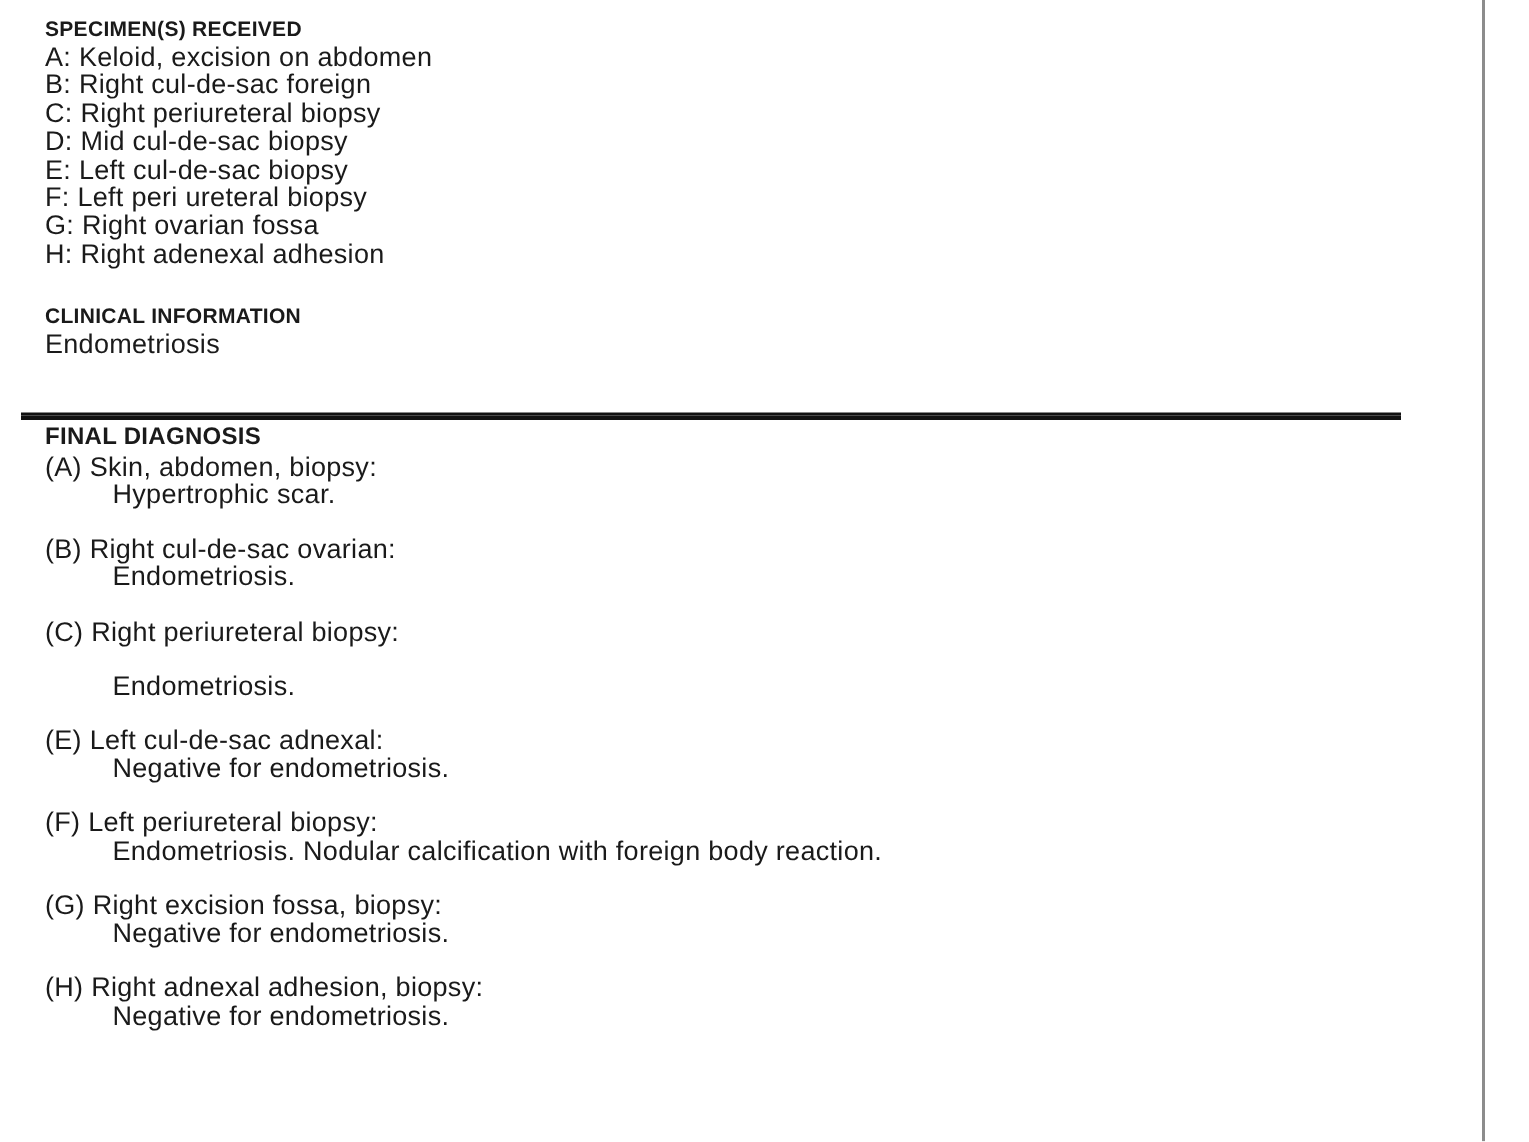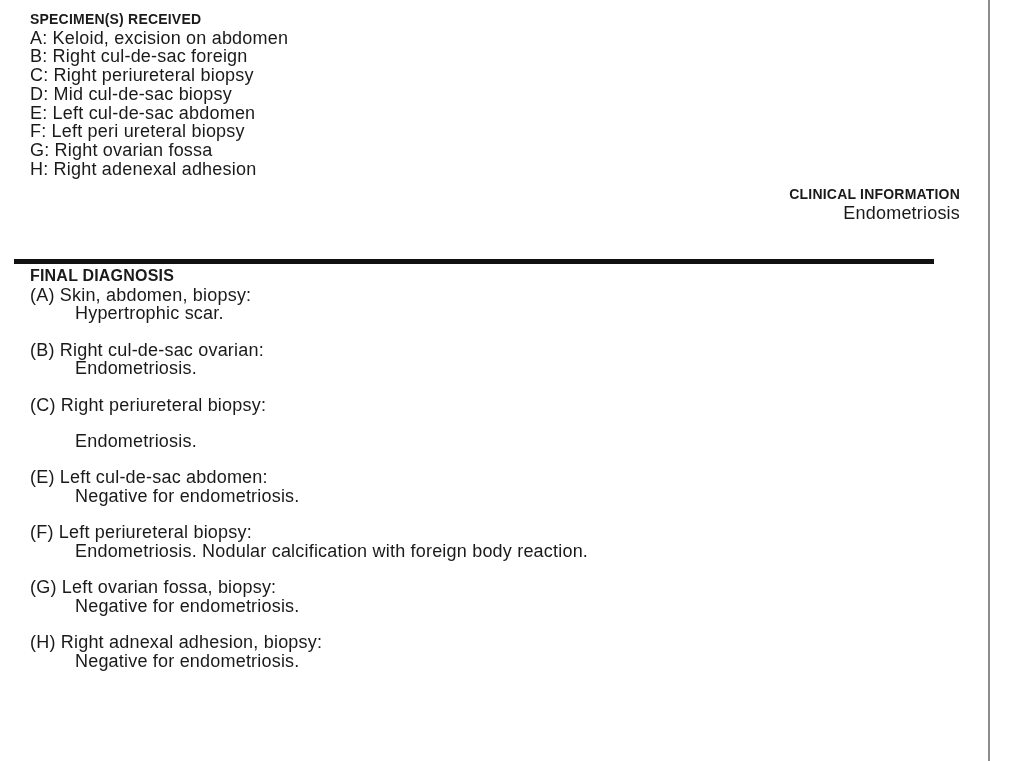--- a/index.html
+++ b/index.html
@@ -32,21 +32,21 @@
     line-height: 18.7px;
     letter-spacing: 0.2px;
     white-space: pre;
   }
   .section-title {
     font-weight: bold;
     font-size: 14px;
     line-height: 18.7px;
     letter-spacing: 0.2px;
   }
-  .clinical-block { margin-top: 7px; text-align: right; }
+  .clinical-block { margin-top: 23px; }
   .divider {
     margin-left: -16px;
     width: 920px;
     height: 2px;
     margin-top: 36px;
     border-top: 2px solid #111111;
     border-bottom: 3px solid #111111;
     background: #ffffff;
   }
   .diagnosis-title {
@@ -66,21 +66,21 @@
   <div class="page-edge-line"></div>
 
   <div class="content">
 
     <div>
       <div class="section-title">SPECIMEN(S) RECEIVED</div>
       <div class="line">A: Keloid, excision on abdomen</div>
       <div class="line">B: Right cul-de-sac foreign</div>
       <div class="line">C: Right periureteral biopsy</div>
       <div class="line">D: Mid cul-de-sac biopsy</div>
-      <div class="line">E: Left cul-de-sac abdomen</div>
+      <div class="line">E: Left cul-de-sac biopsy</div>
       <div class="line">F: Left peri ureteral biopsy</div>
       <div class="line">G: Right ovarian fossa</div>
       <div class="line">H: Right adenexal adhesion</div>
     </div>
 
     <div class="clinical-block">
       <div class="section-title">CLINICAL INFORMATION</div>
       <div class="line">Endometriosis</div>
     </div>
 
@@ -101,31 +101,31 @@
 
       <div class="diagnosis-entry">
         <div class="line">(C) Right periureteral biopsy:</div>
       </div>
 
       <div class="diagnosis-entry">
         <div class="line diagnosis-result">Endometriosis.</div>
       </div>
 
       <div class="diagnosis-entry">
-        <div class="line">(E) Left cul-de-sac abdomen:</div>
+        <div class="line">(E) Left cul-de-sac adnexal:</div>
         <div class="line diagnosis-result">Negative for endometriosis.</div>
       </div>
 
       <div class="diagnosis-entry">
         <div class="line">(F) Left periureteral biopsy:</div>
         <div class="line diagnosis-result">Endometriosis. Nodular calcification with foreign body reaction.</div>
       </div>
 
       <div class="diagnosis-entry">
-        <div class="line">(G) Left ovarian fossa, biopsy:</div>
+        <div class="line">(G) Right excision fossa, biopsy:</div>
         <div class="line diagnosis-result">Negative for endometriosis.</div>
       </div>
 
       <div class="diagnosis-entry">
         <div class="line">(H) Right adnexal adhesion, biopsy:</div>
         <div class="line diagnosis-result">Negative for endometriosis.</div>
       </div>
     </div>
 
   </div>

